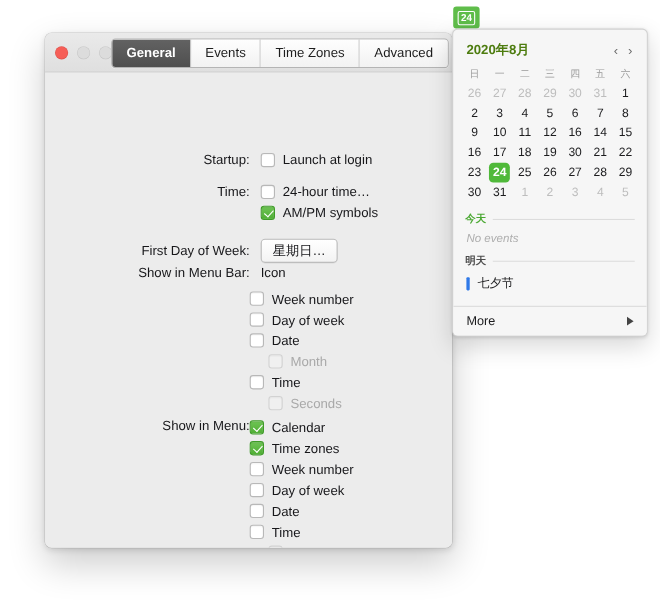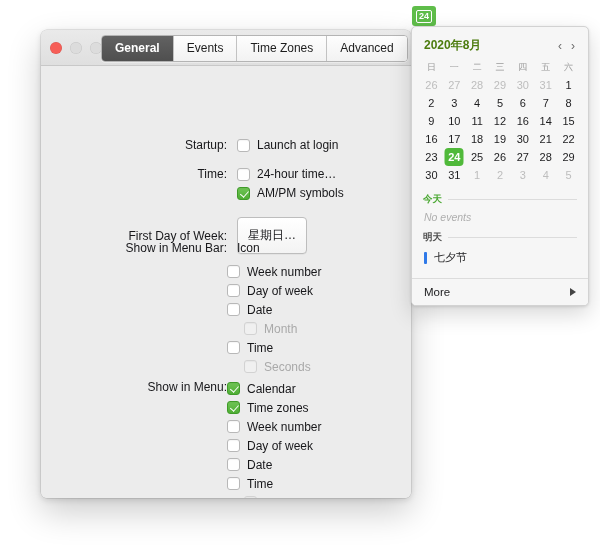--- a/index.html
+++ b/index.html
@@ -89,21 +89,21 @@
     border: solid #ffffff; border-width: 0 1.7px 1.7px 0;
     transform: rotate(42deg);
   }
   .cb .txt { font-size: 12px; color: #17171a; margin-left: 7px; line-height: 14px; }
   .cb.disabled .box { background: #f0f0f0; border-color: #d2d2d2; }
   .cb.disabled .txt { color: #a9a9a9; }
 
   
   .pushbtn {
     display: inline-flex; align-items: center; justify-content: center;
-    height: 37px; padding: 0 10px;
+    height: 22px; padding: 0 10px;
     font-size: 12px; color: #17171a;
     background: linear-gradient(to bottom,#ffffff,#f3f3f3);
     border: 1px solid #bdbdbd; border-radius: 4px;
     box-shadow: 0 0.5px 0.5px rgba(0,0,0,.07);
     white-space: nowrap;
   }
 
   
   .inlinelabel { font-size: 12px; color: #17171a; margin-right: 7px; line-height: 14px; }
   .popup {

